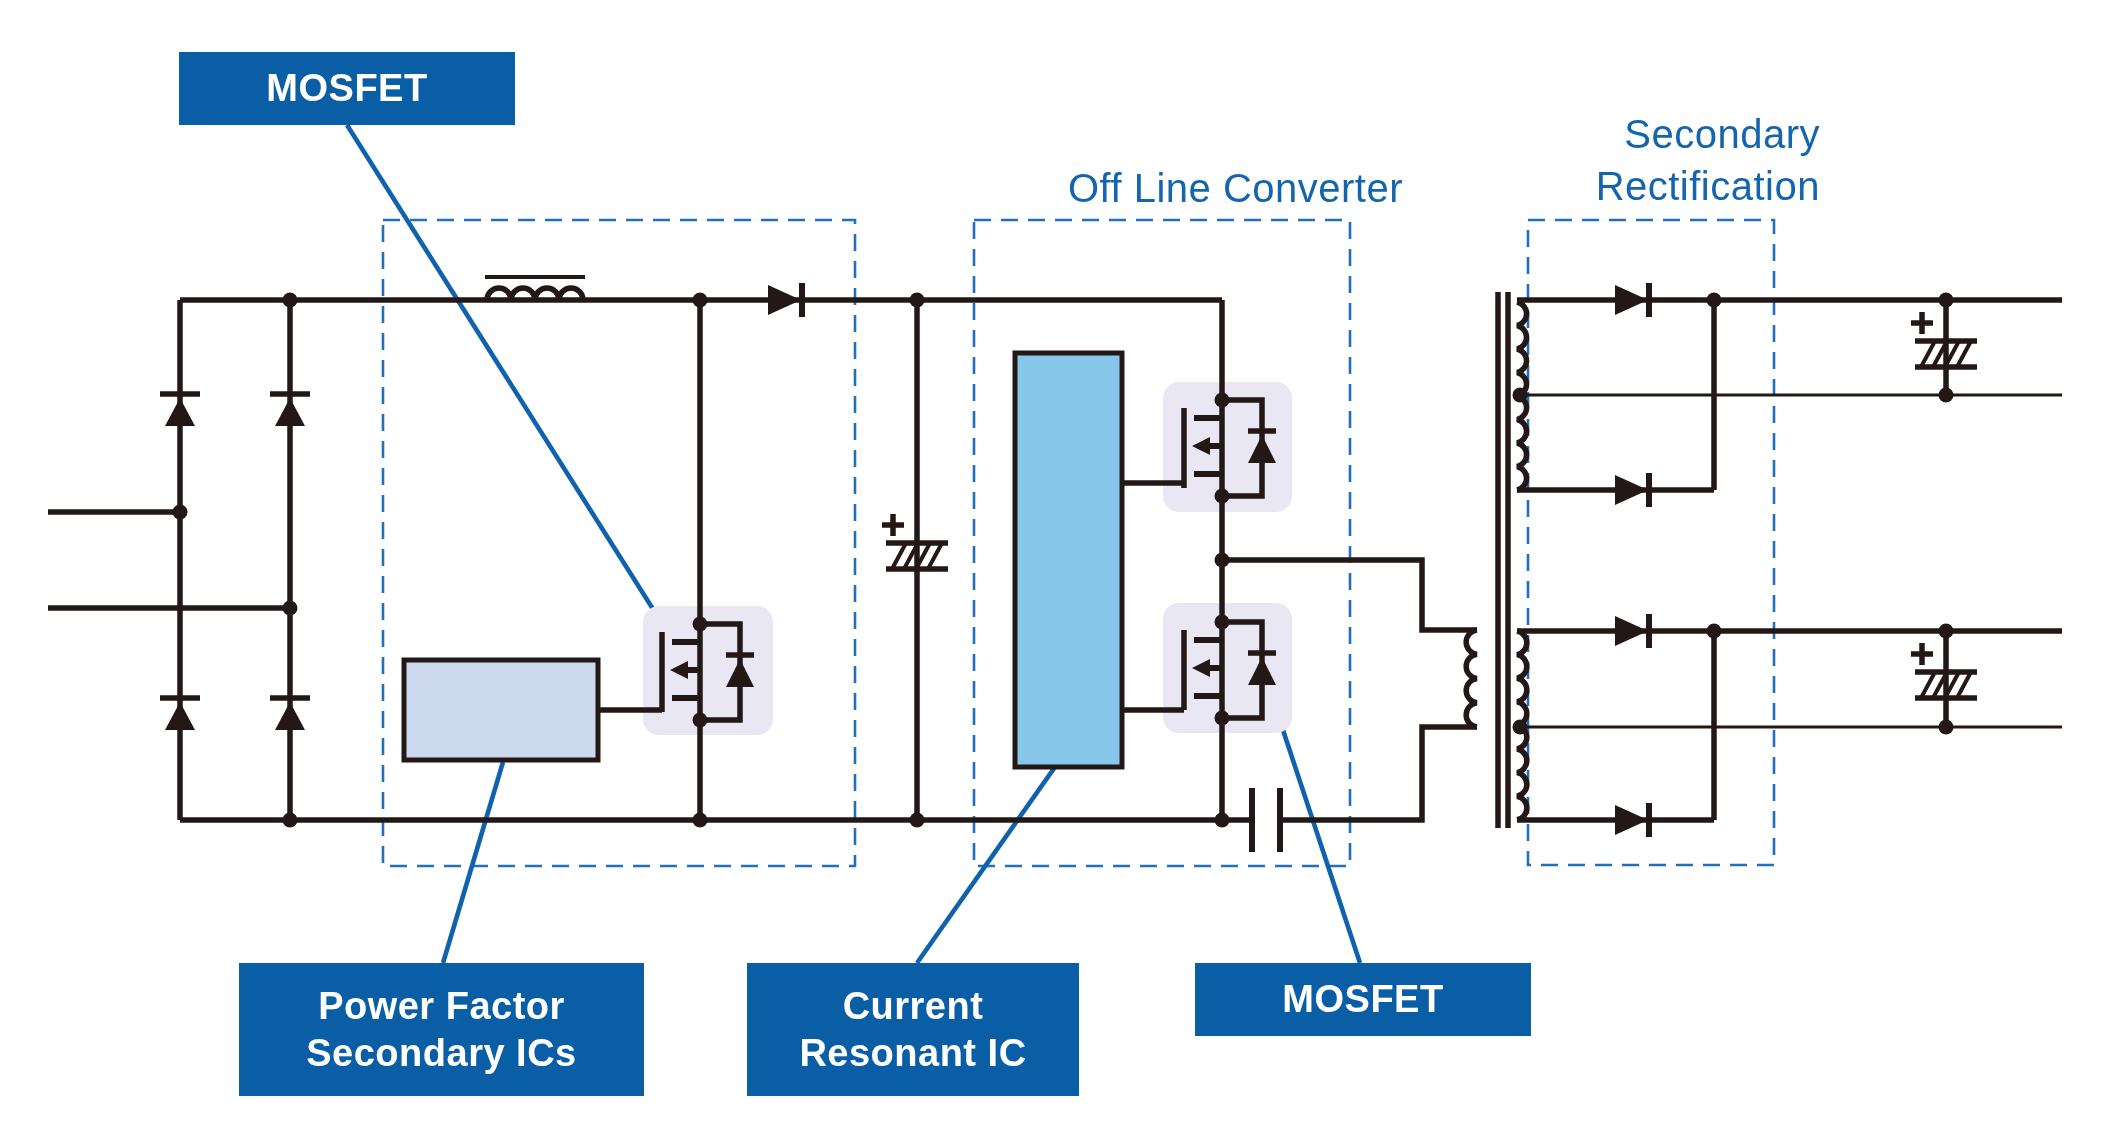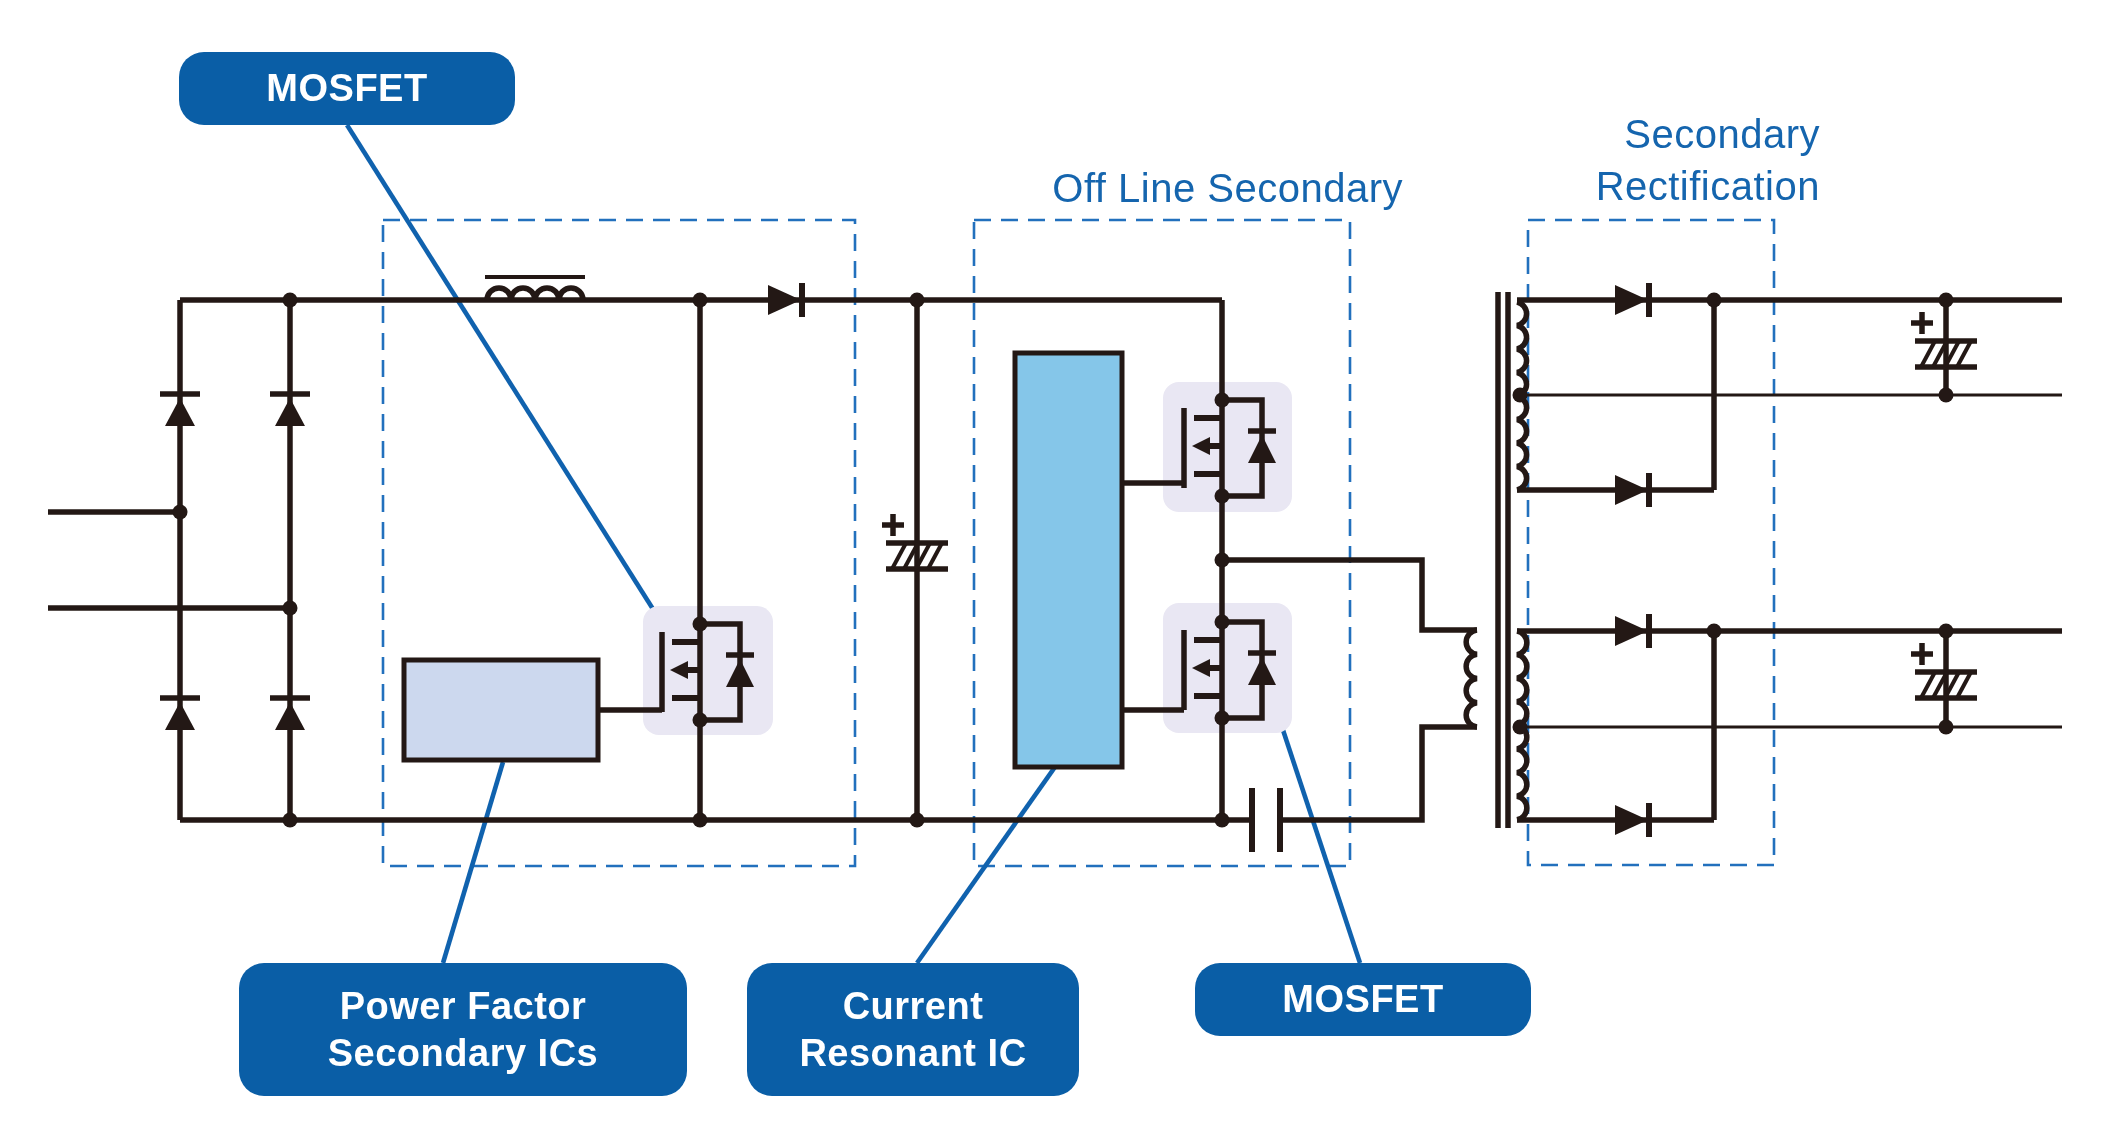--- a/index.html
+++ b/index.html
@@ -16,21 +16,21 @@
   .w6{stroke:var(--line);stroke-width:6;fill:none;}
   .fillDark{fill:var(--line);stroke:none;}
   .dot{fill:var(--line);stroke:none;}
   .dashbox{fill:none;stroke:var(--dash);stroke-width:2.6;stroke-dasharray:17 10;}
   .leader{stroke:var(--leader);stroke-width:4.6;fill:none;}
   .icbox{fill:var(--ic_fill);stroke:var(--line);stroke-width:5;}
   .pfcicbox{fill:var(--pfc_ic_fill);stroke:var(--line);stroke-width:5;}
   .mosbg{fill:var(--mosfet_bg);stroke:none;}
   .callout{position:absolute;background:var(--accent);color:#ffffff;font-weight:bold;
            font-size:38px;line-height:1.22;display:flex;flex-direction:column;
-           align-items:center;justify-content:center;text-align:center;letter-spacing:.5px;border-radius:25px;}
+           align-items:center;justify-content:center;text-align:center;letter-spacing:.5px;}
   .section-title{position:absolute;color:var(--title);font-size:40px;line-height:1.3;
            text-align:right;letter-spacing:.5px;white-space:nowrap;}
   .section-title.wrap{white-space:normal;}
 </style>
 </head>
 <body>
 
 <div class="stage">
 
   <svg width="2113" height="1146" viewBox="0 0 2113 1146">
@@ -199,29 +199,29 @@
       <circle class="dot" cx="1520" cy="727" r="7.5"></circle>
       <circle class="dot" cx="1714" cy="300" r="7.5"></circle>
       <circle class="dot" cx="1714" cy="631" r="7.5"></circle>
       <circle class="dot" cx="1946" cy="300" r="7.5"></circle>
       <circle class="dot" cx="1946" cy="395" r="7.5"></circle>
       <circle class="dot" cx="1946" cy="631" r="7.5"></circle>
       <circle class="dot" cx="1946" cy="727" r="7.5"></circle>
     </g>
   </svg>
 
-  <div class="section-title" style="left:923px;top:162px;width:480px;">Off Line Secondary</div>
+  <div class="section-title" style="left:923px;top:162px;width:480px;">Off Line Converter</div>
   <div class="section-title wrap" style="left:1480px;top:108px;width:340px;">
     <span>Secondary</span><br>
     <span>Rectification</span>
   </div>
 
   <div class="callout" style="left:179px;top:52px;width:336px;height:73px;">MOSFET</div>
 
-  <div class="callout" style="left:239px;top:963px;width:448px;height:133px;">
+  <div class="callout" style="left:239px;top:963px;width:405px;height:133px;">
     <span>Power Factor</span>
     <span>Secondary ICs</span>
   </div>
 
   <div class="callout" style="left:747px;top:963px;width:332px;height:133px;">
     <span>Current</span>
     <span>Resonant IC</span>
   </div>
 
   <div class="callout" style="left:1195px;top:963px;width:336px;height:73px;">MOSFET</div>

